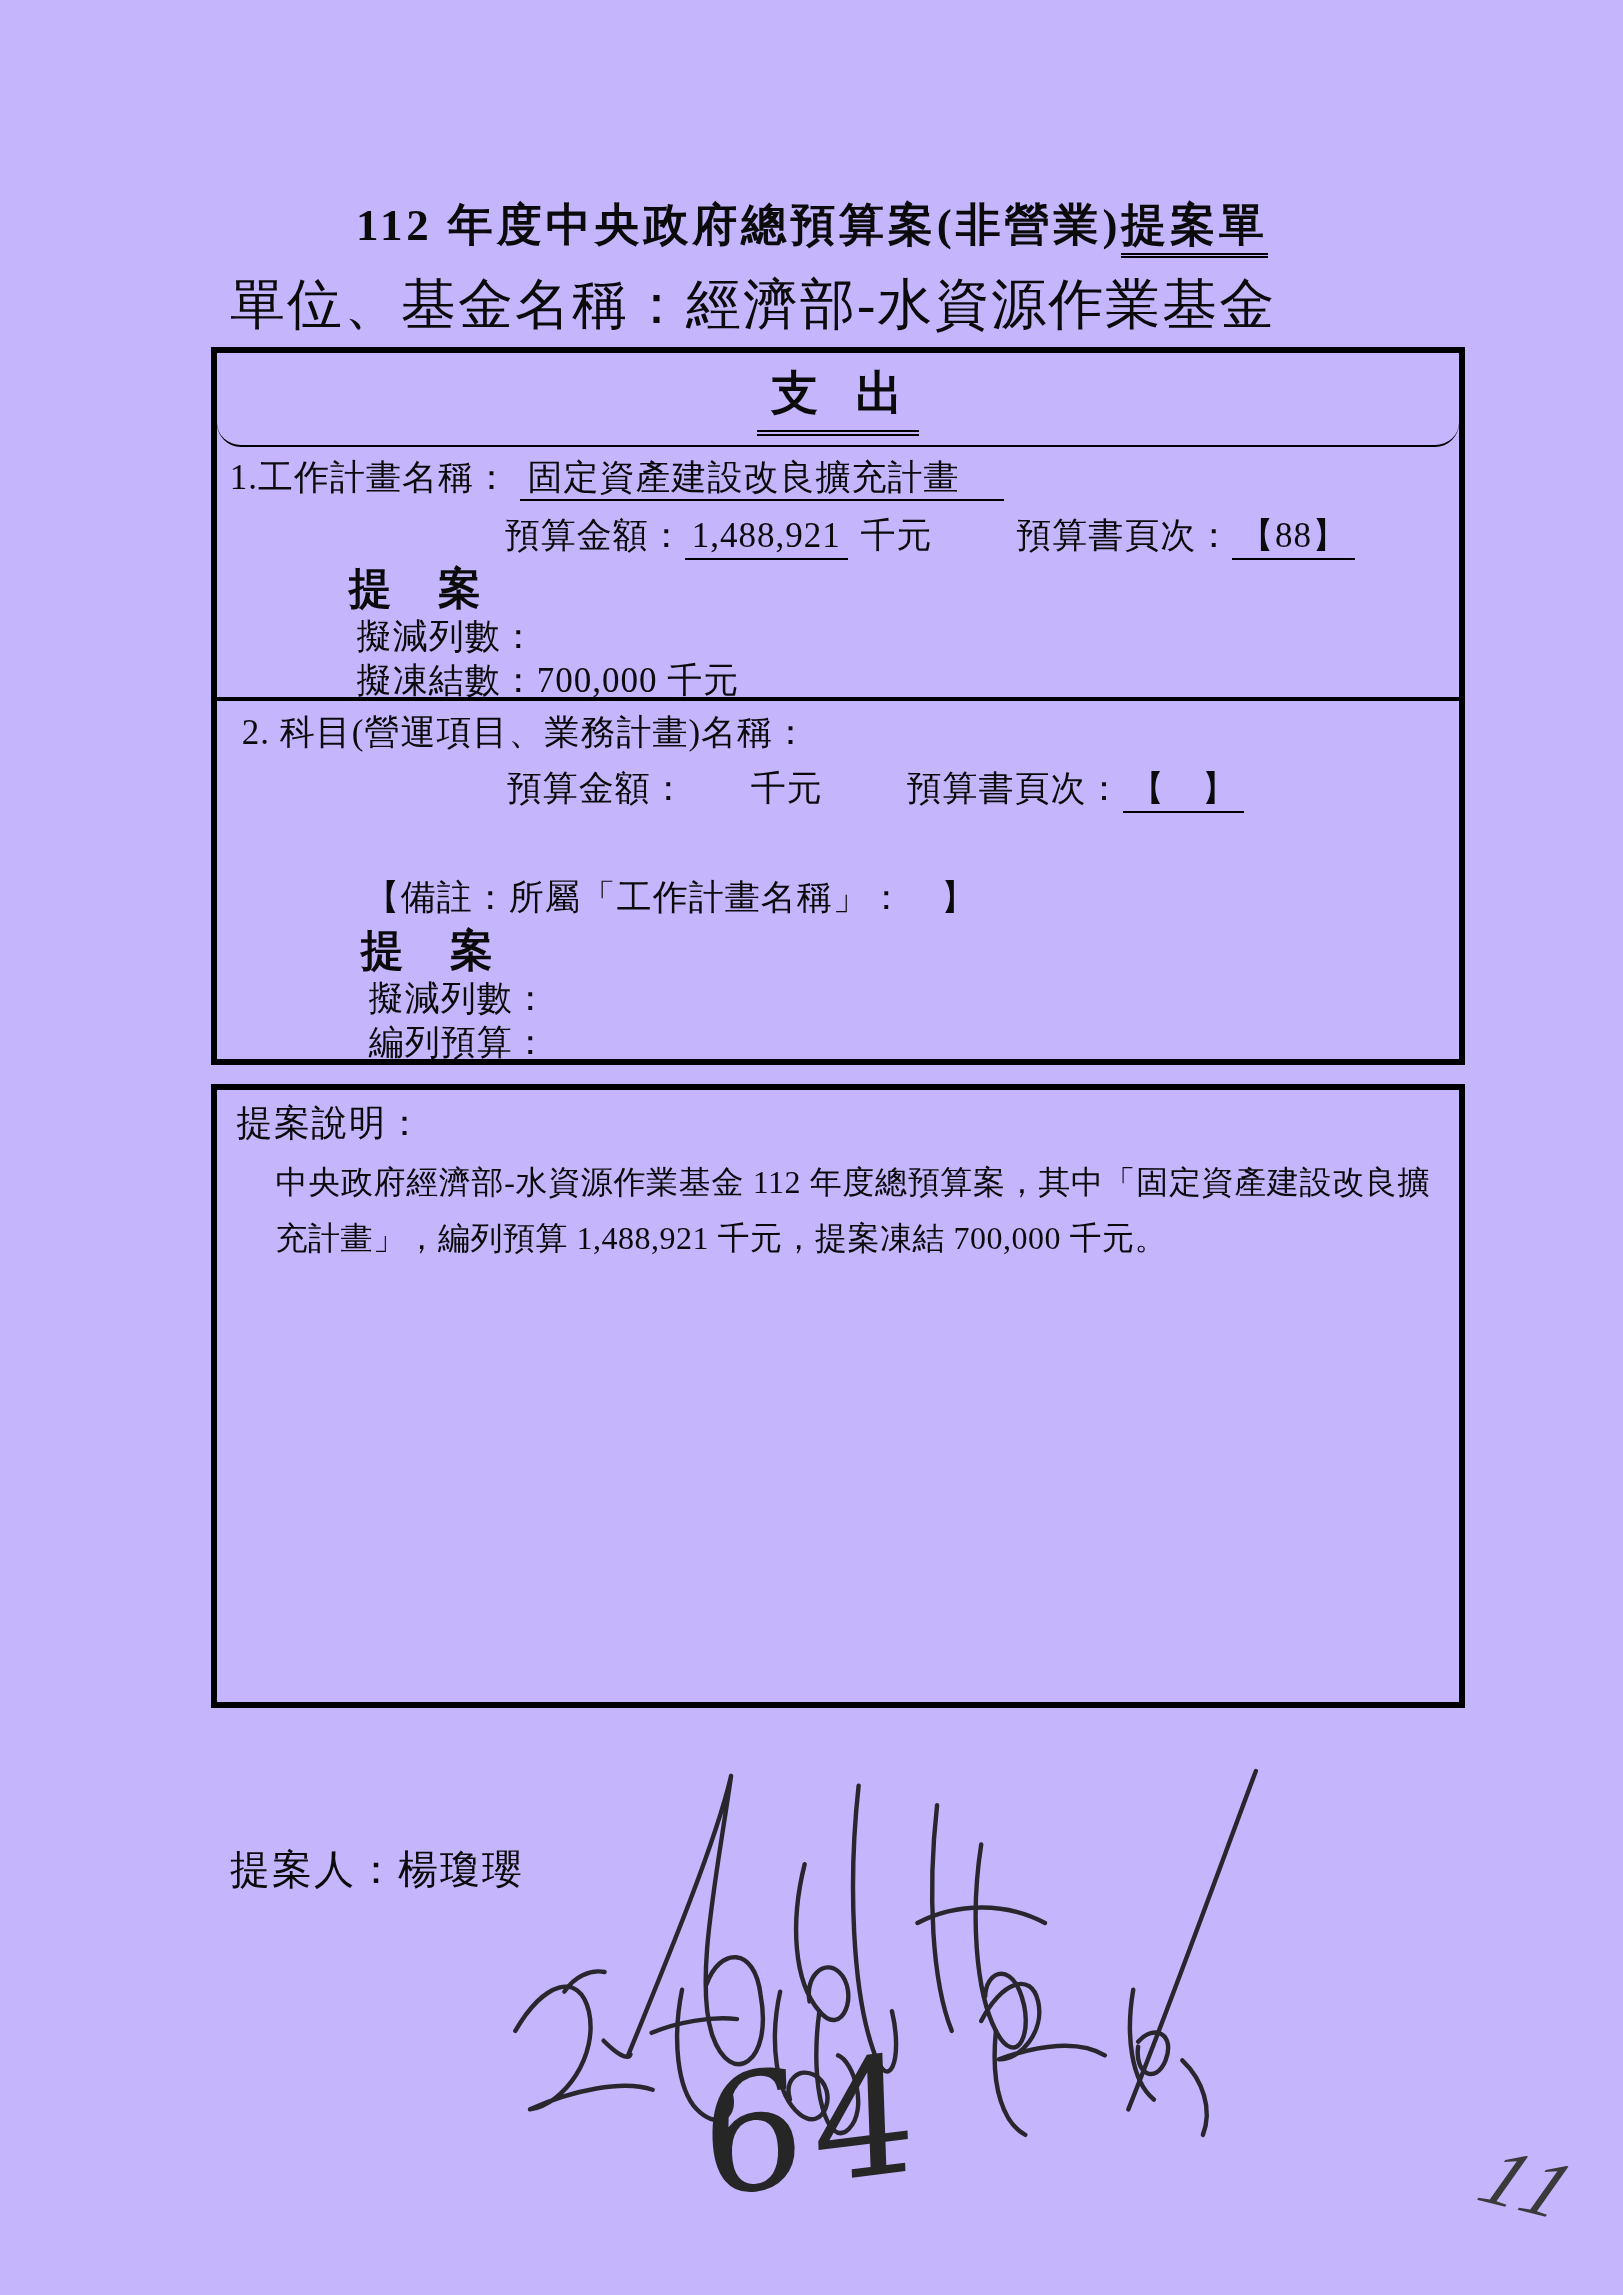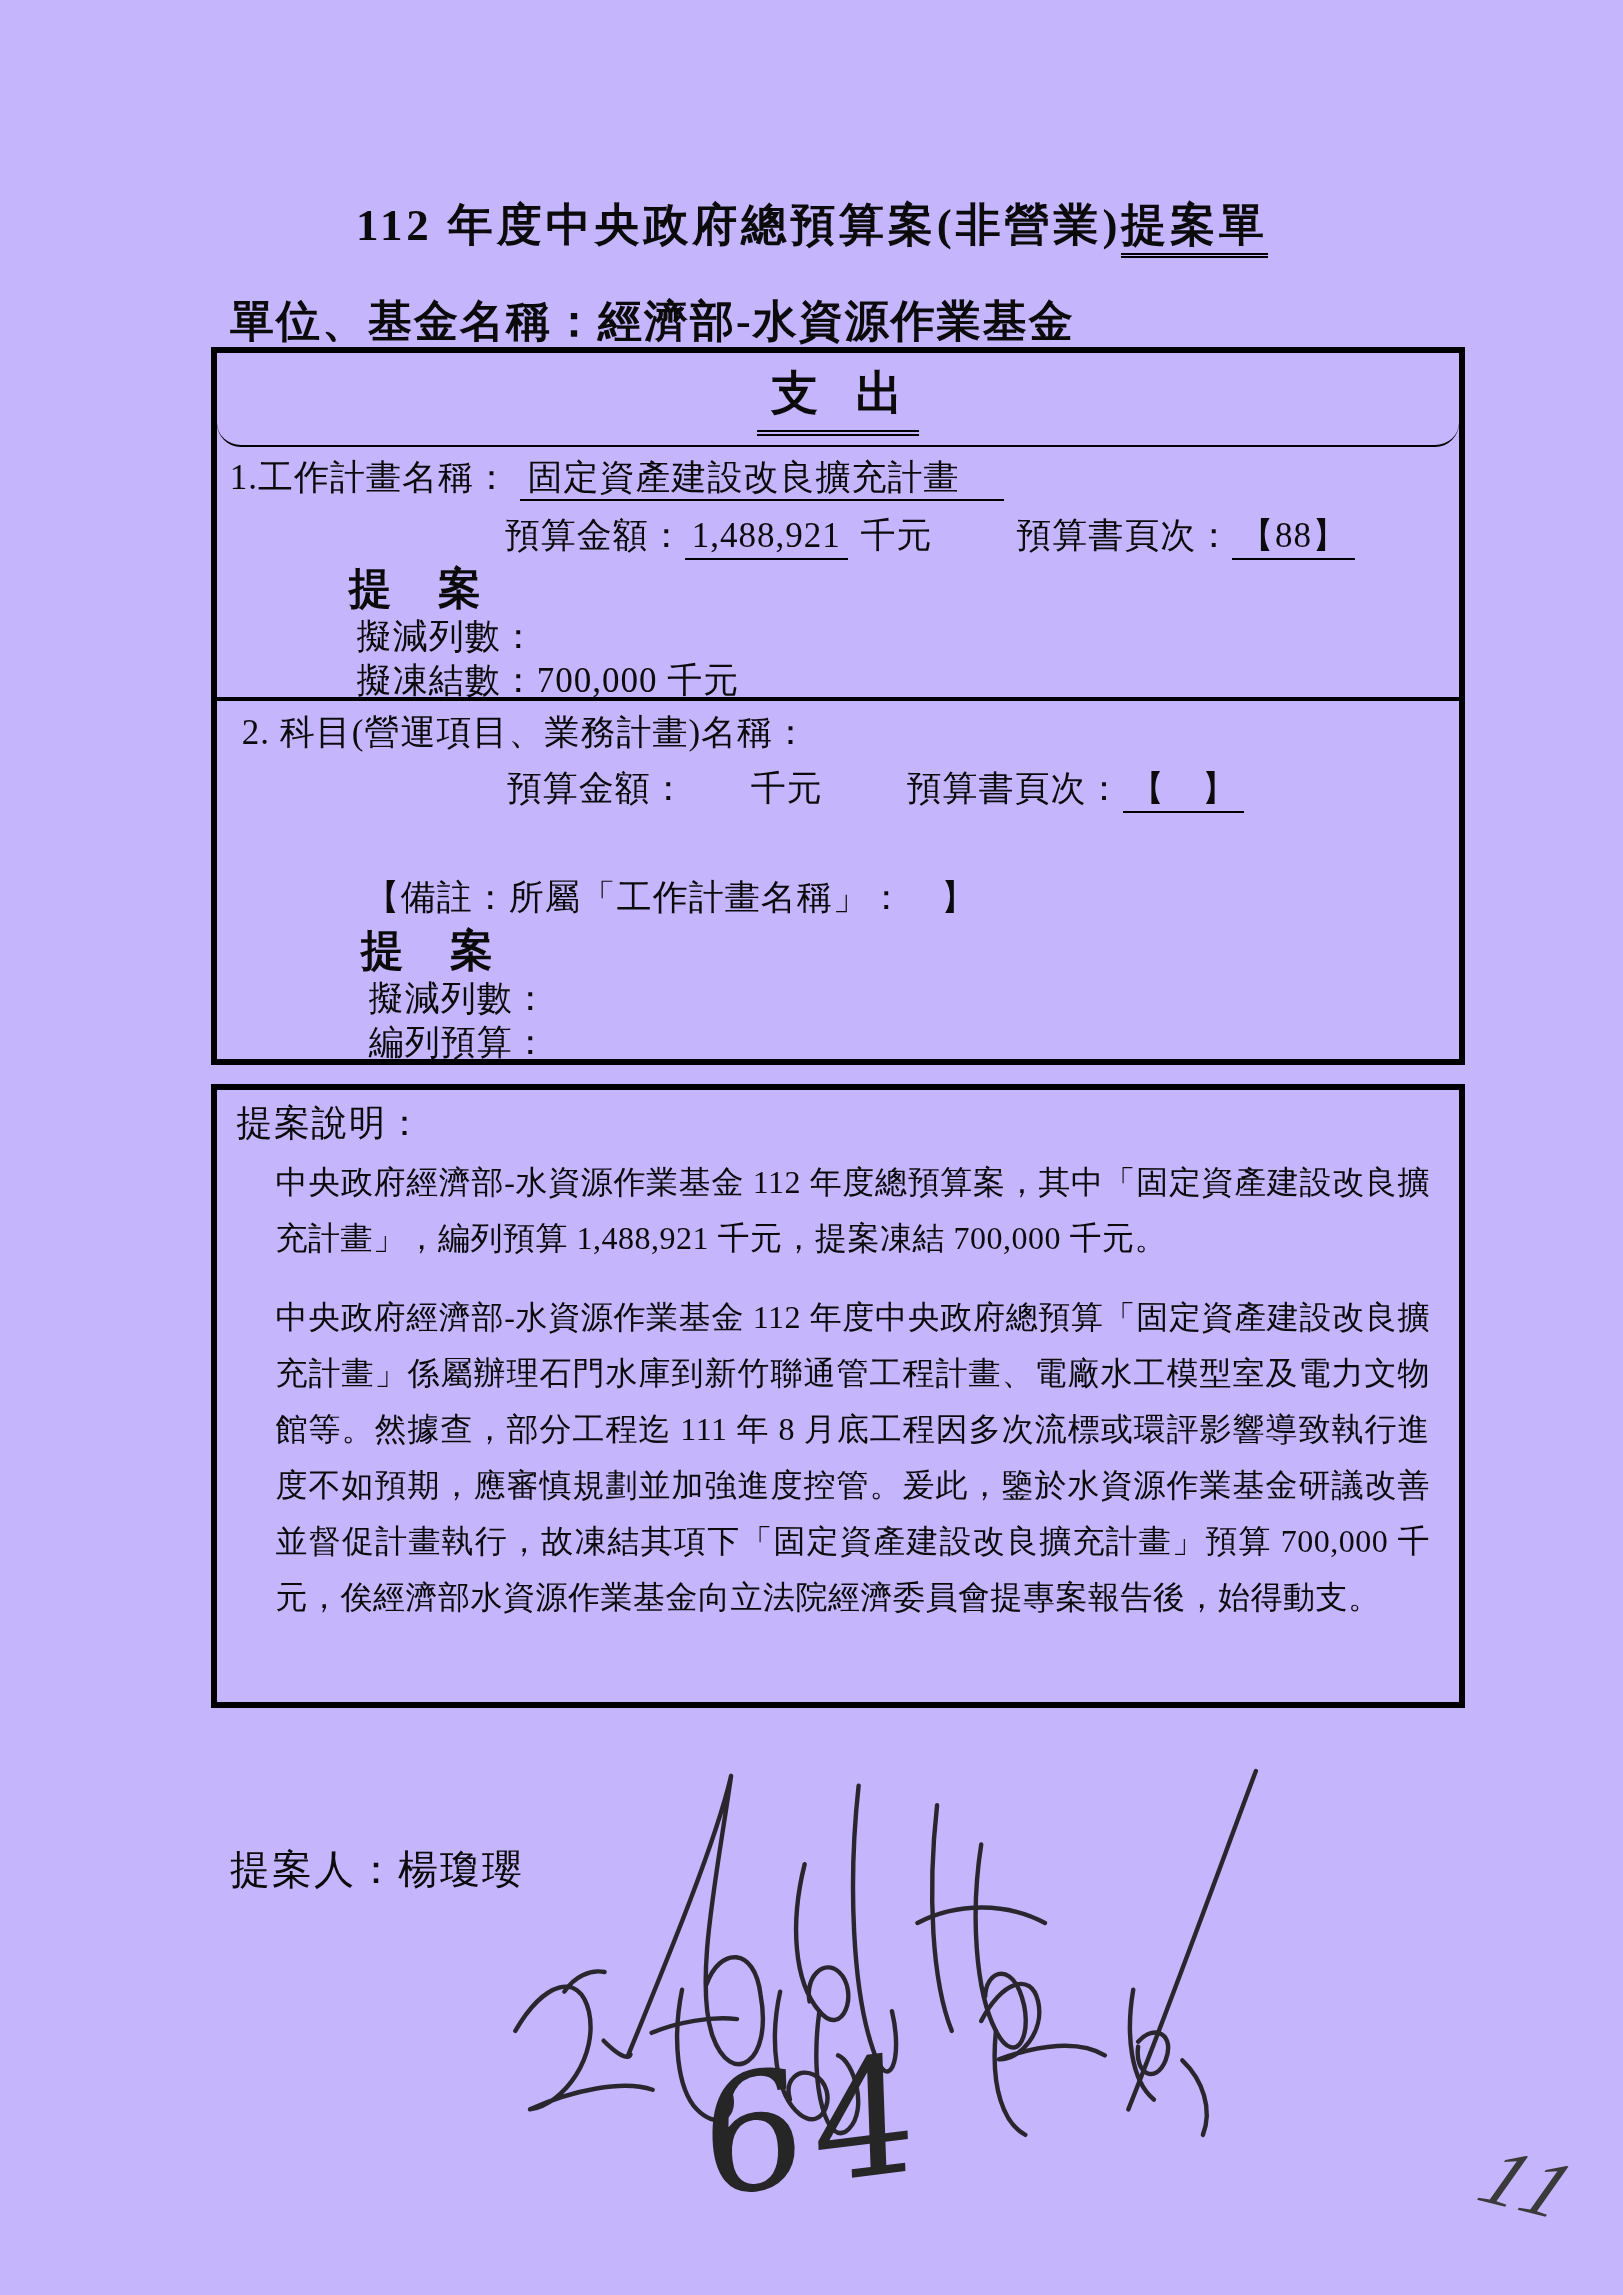--- a/index.html
+++ b/index.html
@@ -19,22 +19,22 @@
     text-align:center;
     font-size:45px;font-weight:bold;
     letter-spacing:3.9px;
     white-space:nowrap;
   }
   .doc-title .u-dbl{
     border-bottom:5.9px double #000;
     padding-bottom:2.9px;
   }
   .unit-line{
-    top:292px;left:230px;
-    font-size:44px;font-weight:bold;
+    top:268px;left:230px;
+    font-size:55px;font-weight:normal;
     letter-spacing:2px;white-space:nowrap;
   }
 
   
   .tbl1{
     left:211px;top:347px;width:1254px;height:718px;
     border:6.4px solid #000;box-sizing:border-box;
   }
   .cell-head{
     height:83px;border-bottom:2.9px solid #000;
@@ -148,21 +148,20 @@
       <div class="t-line note-line">【備註：所屬「工作計畫名稱」：　】</div>
       <div class="prop-head">提 案</div>
       <div class="t-line sub-line">擬減列數：</div>
       <div class="t-line sub-line">編列預算：</div>
     </div>
   </div>
 
   <div class="abs tbl2">
     <div class="exp-label">提案說明：</div>
     <div class="exp-para">中央政府經濟部-水資源作業基金 112 年度總預算案，其中「固定資產建設改良擴充計畫」，編列預算 1,488,921 千元，提案凍結 700,000 千元。</div>
-    <div class="exp-para second">中央政府經濟部-水資源作業基金 112 年度中央政府總預算「固定資產建設改良擴充計畫」係屬辦理石門水庫到新竹聯通管工程計畫、電廠水工模型室及電力文物館等。然據查，部分工程迄 111 年 8 月底工程因多次流標或環評影響導致執行進度不如預期，應審慎規劃並加強進度控管。爰此，鑒於水資源作業基金研議改善並督促計畫執行，故凍結其項下「固定資產建設改良擴充計畫」預算 700,000 千元，俟經濟部水資源作業基金向立法院經濟委員會提專案報告後，始得動支。</div>
   </div>
 
   <div class="abs proposer-line">提案人：楊瓊瓔</div>
 
   <svg class="abs sig-svg" width="1202" height="564" viewBox="0 0 2450 1150" fill="none" stroke="#1c1c1c" stroke-width="9" stroke-linecap="round" stroke-linejoin="round" opacity="0.92">
     <g>
       <path d="M 430 690 C 520 470, 610 250, 640 120 C 610 330, 565 540, 602 650 C 640 758, 726 706, 700 566 C 688 466, 616 470, 590 545"></path>
       <path d="M 380 660 C 410 690, 430 700, 435 688"></path>
       <path d="M 790 300 C 760 420, 768 540, 820 600 C 868 658, 902 560, 860 520 C 830 492, 790 530, 800 580"></path>
       <path d="M 820 600 C 798 760, 838 882, 880 840 C 920 800, 890 702, 858 690"></path>

